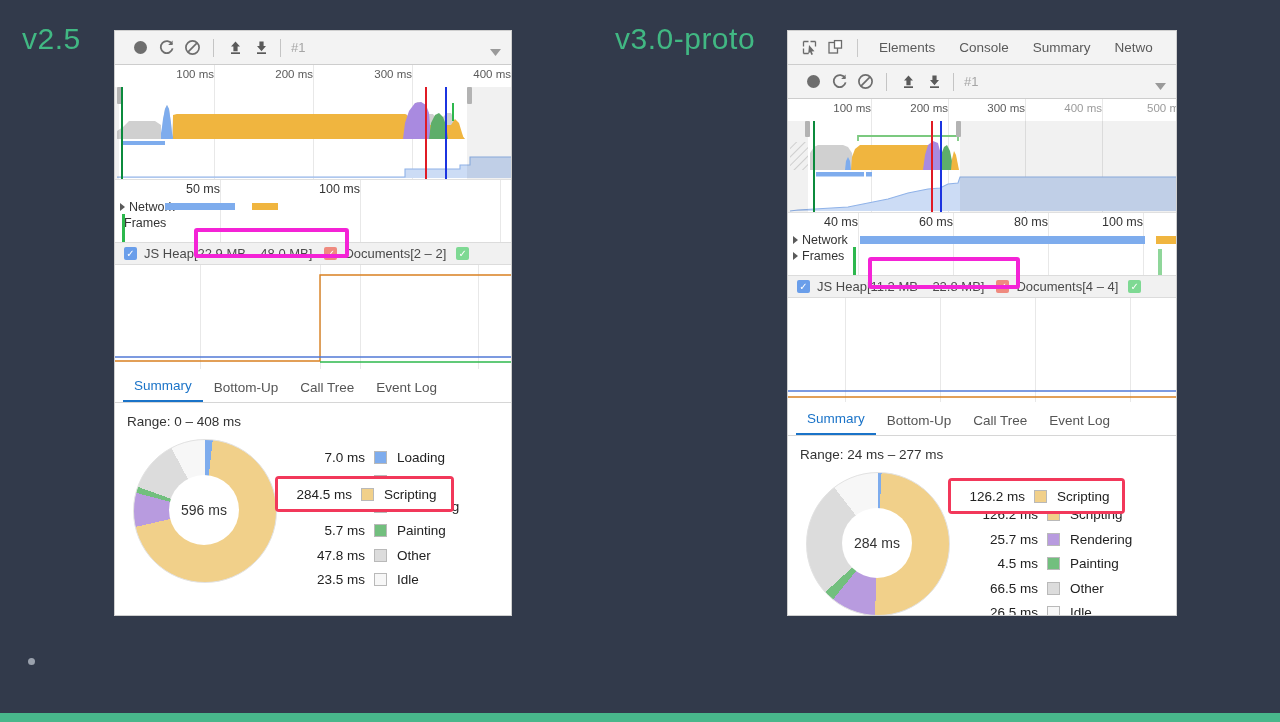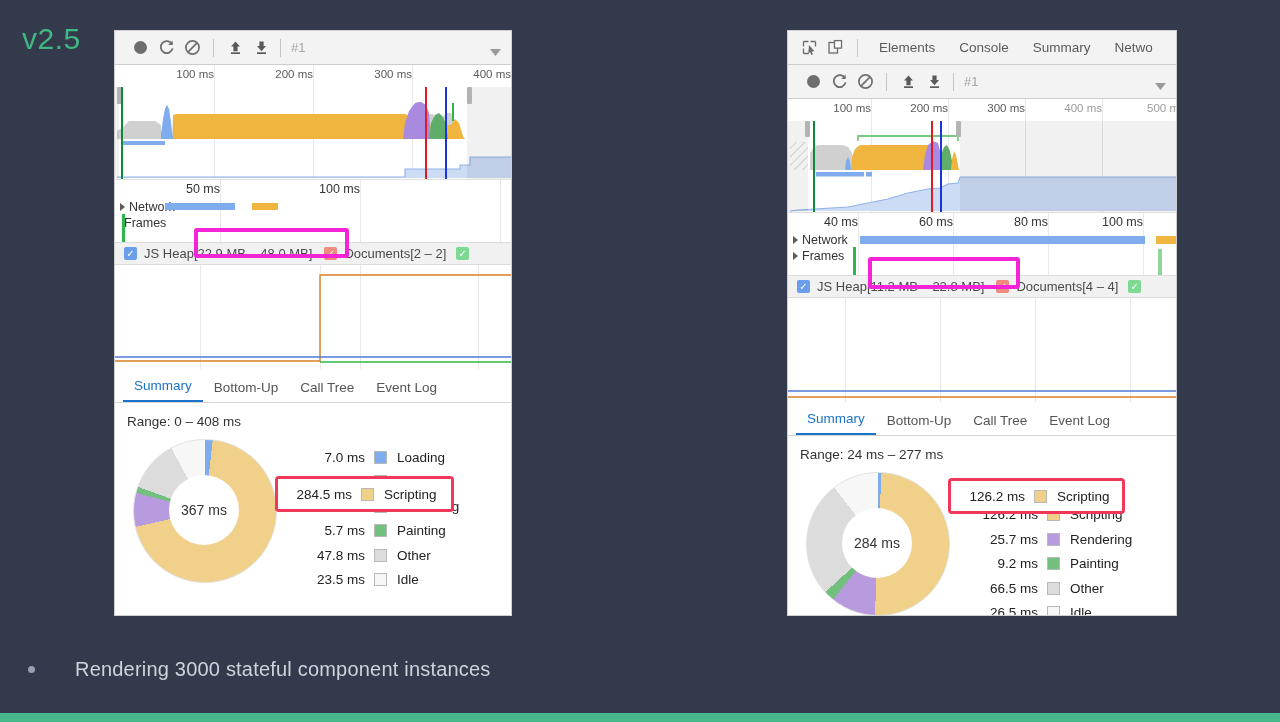--- a/index.html
+++ b/index.html
@@ -134,20 +134,21 @@
 
   .footerbar{position:absolute;left:0;bottom:0;width:1280px;height:9px;background:#48b78b;}
   .plain{position:absolute;}
 </style>
 </head>
 <body>
 
 <div class="slide">
 
   <div class="ver-label" id="ver-left">v2.5</div>
+  <div class="ver-label" id="ver-right">v3.0-proto</div>
 
   <div class="devtools" id="panel-left">
 
     <div class="dt-toolbar">
       <div class="tb-ico">
         <svg width="15" height="15">
             <circle cx="7.5" cy="7.5" r="6.5" fill="#6e6e6e"></circle>
           </svg>
       </div>
       <div class="tb-ico">
@@ -283,21 +284,21 @@
       <div class="sum-tab">Bottom-Up</div>
       <div class="sum-tab">Call Tree</div>
       <div class="sum-tab">Event Log</div>
     </div>
 
     <div class="range-line">Range: 0 – 408 ms</div>
 
     <div class="sumbody">
       <div class="donut-wrap">
         <div class="donut" id="donut-left" style="background: conic-gradient(rgb(126, 172, 237) 0deg, rgb(126, 172, 237) 6.17deg, rgb(241, 208, 138) 6.17deg, rgb(241, 208, 138) 257.08deg, rgb(184, 155, 223) 257.08deg, rgb(184, 155, 223) 284.77deg, rgb(114, 191, 126) 284.77deg, rgb(114, 191, 126) 289.8deg, rgb(220, 220, 220) 289.8deg, rgb(220, 220, 220) 331.95deg, rgb(247, 247, 247) 331.95deg, rgb(247, 247, 247) 360deg); border: 1px solid rgb(226, 226, 226);"></div>
-        <div class="donut-hole">367 ms</div>
+        <div class="donut-hole">596 ms</div>
       </div>
       <div class="legend" id="legend-left">
           <div class="legend-row">
             <div class="legend-val">7.0 ms</div>
             <div class="legend-sw" style="background: rgb(126, 172, 237);"></div>
             <div class="legend-name">Loading</div>
           </div>
           <div class="legend-row">
             <div class="legend-val">284.5 ms</div>
             <div class="legend-sw" style="background: rgb(241, 208, 138);"></div>
@@ -525,21 +526,21 @@
             <div class="legend-val">126.2 ms</div>
             <div class="legend-sw" style="background: rgb(241, 208, 138);"></div>
             <div class="legend-name">Scripting</div>
           </div>
           <div class="legend-row">
             <div class="legend-val">25.7 ms</div>
             <div class="legend-sw" style="background: rgb(184, 155, 223);"></div>
             <div class="legend-name">Rendering</div>
           </div>
           <div class="legend-row">
-            <div class="legend-val">9.2 ms</div>
+            <div class="legend-val">4.5 ms</div>
             <div class="legend-sw" style="background: rgb(114, 191, 126);"></div>
             <div class="legend-name">Painting</div>
           </div>
           <div class="legend-row">
             <div class="legend-val">66.5 ms</div>
             <div class="legend-sw" style="background: rgb(220, 220, 220);"></div>
             <div class="legend-name">Other</div>
           </div>
           <div class="legend-row">
             <div class="legend-val">26.5 ms</div>
@@ -562,17 +563,16 @@
       <div class="legend-name">Scripting</div>
     </div>
   <div class="plain" id="hl-text-right" style="left: 951px; top: 481px; width: 171px; height: 30px; display: flex; align-items: center; background: rgb(255, 255, 255); font-size: 13.5px; color: rgb(34, 34, 34);">
       <div class="legend-val">126.2 ms</div>
       <div class="legend-sw" style="background: rgb(241, 208, 138);"></div>
       <div class="legend-name">Scripting</div>
     </div>
 
   <div class="bullet-line">
     <div class="bullet-dot"></div>
-    <div class="bullet-text">Rendering 3000 stateful component instances</div>
   </div>
 
   <div class="footerbar"></div>
 </div>
 
 </body></html>

